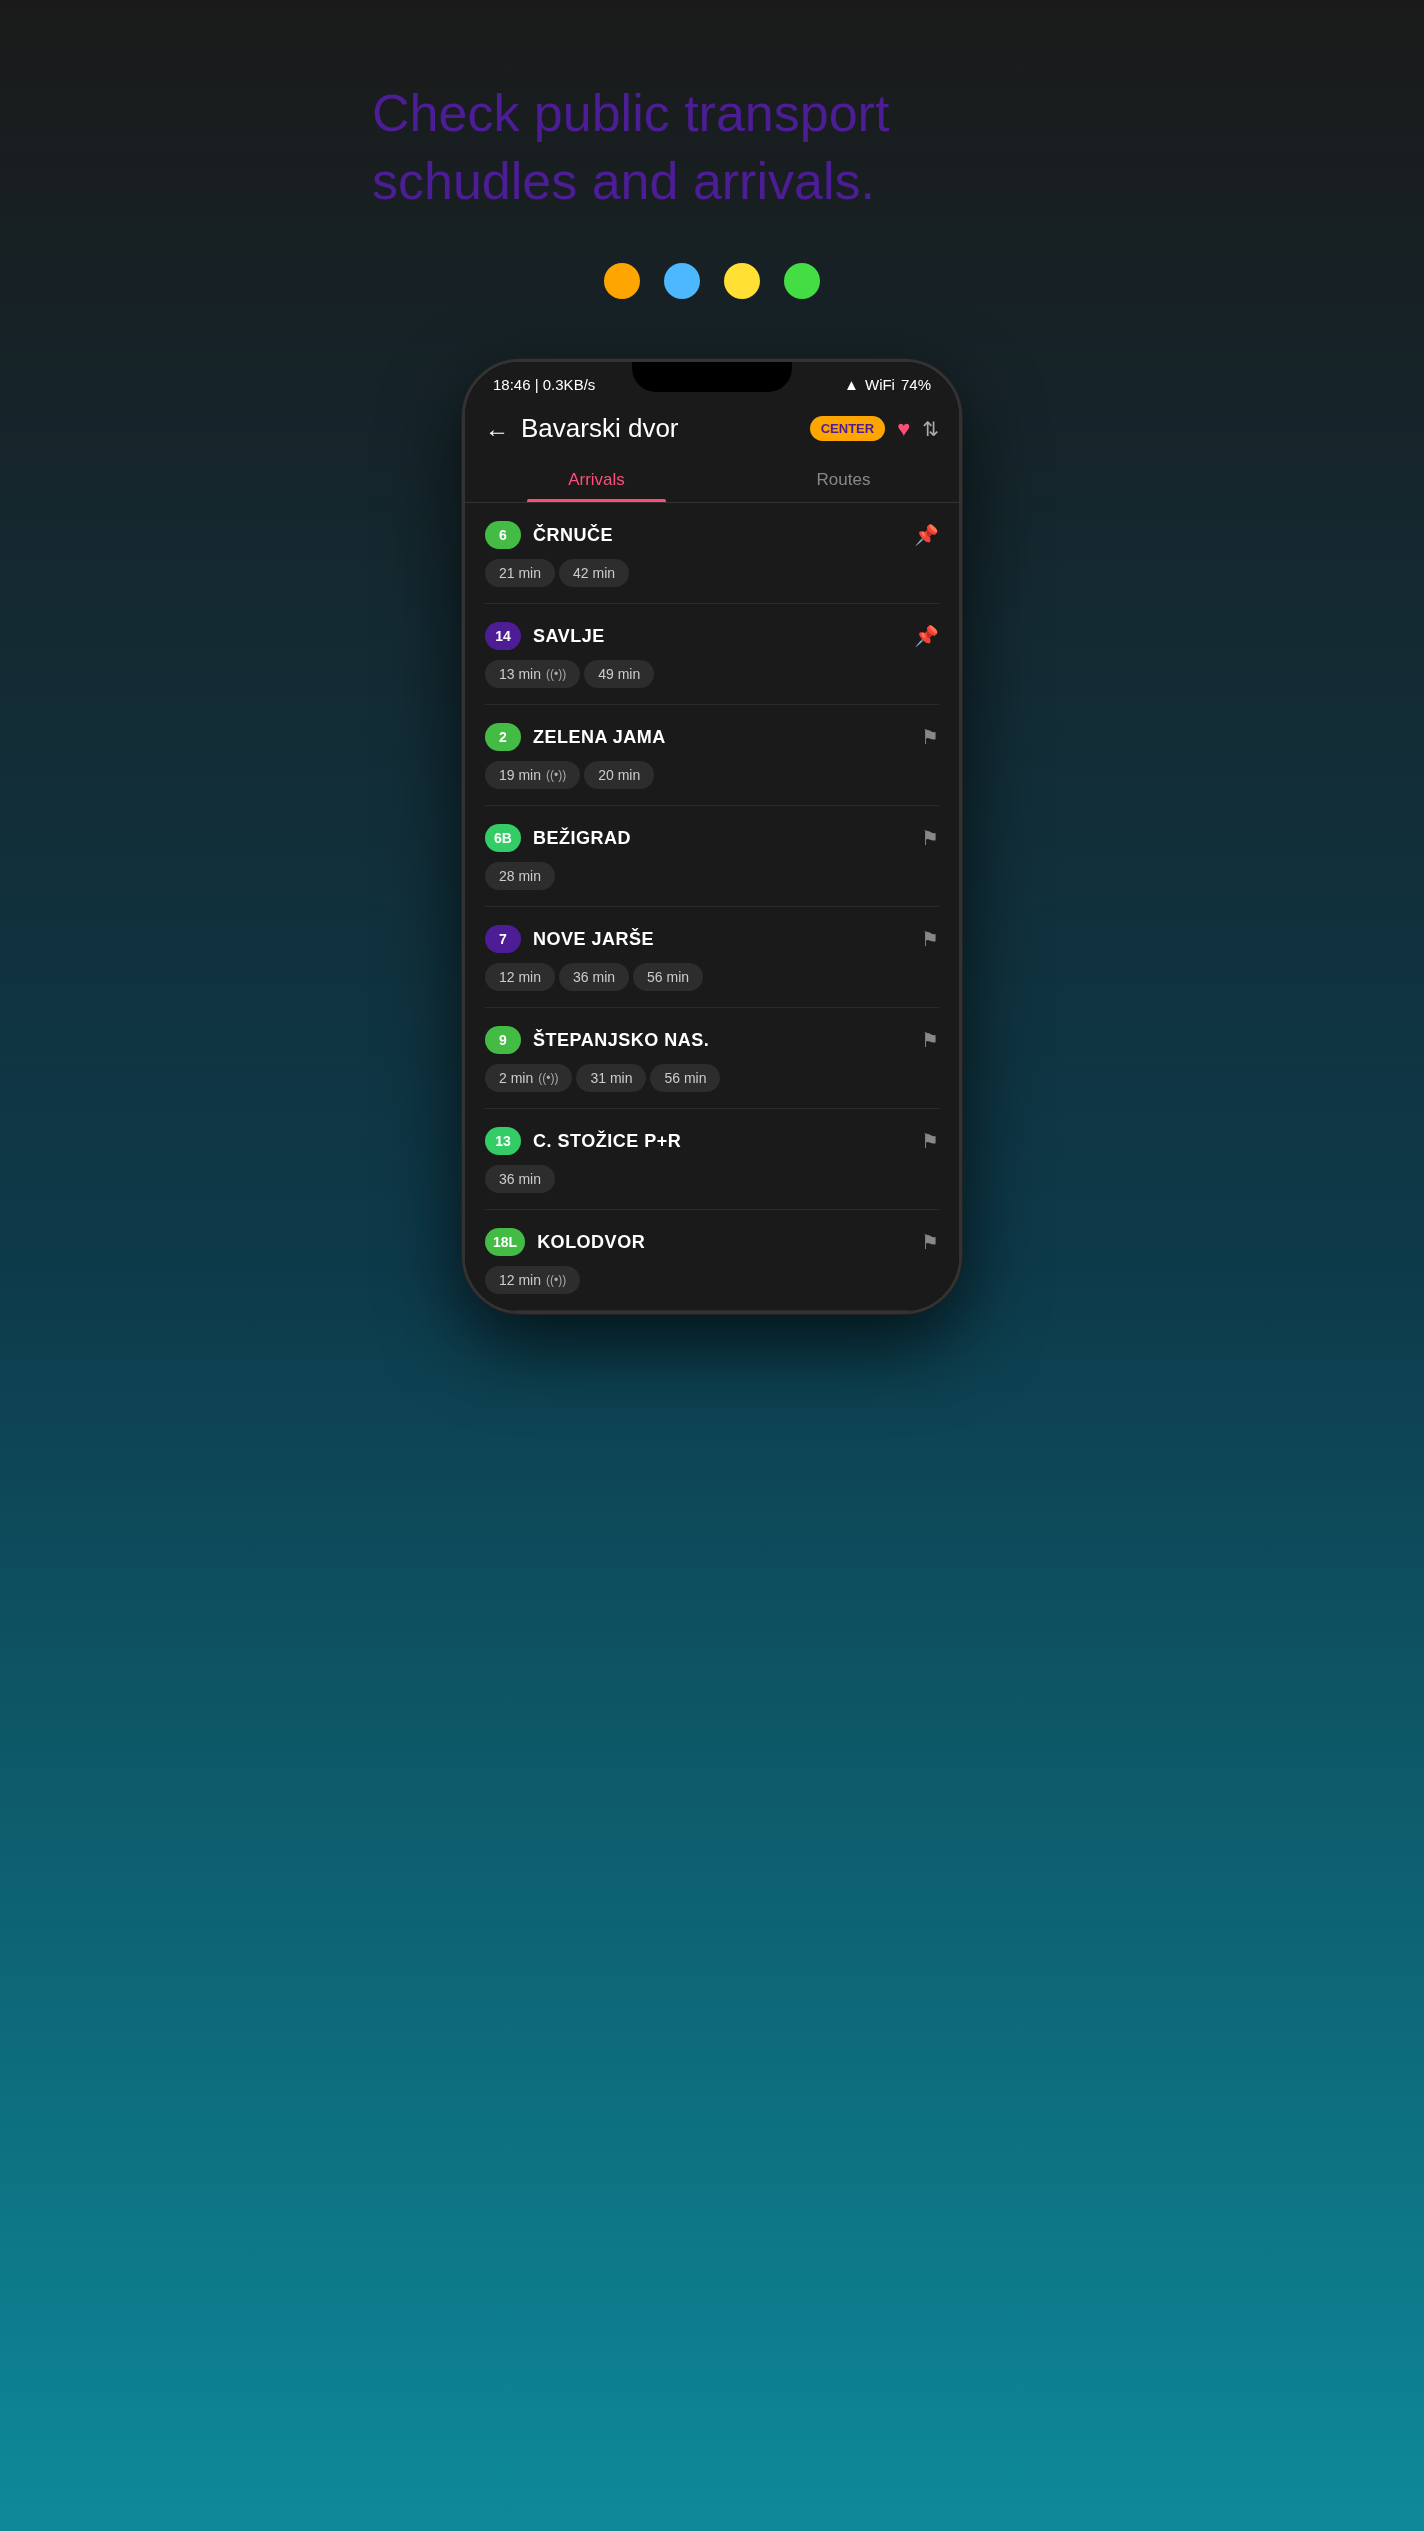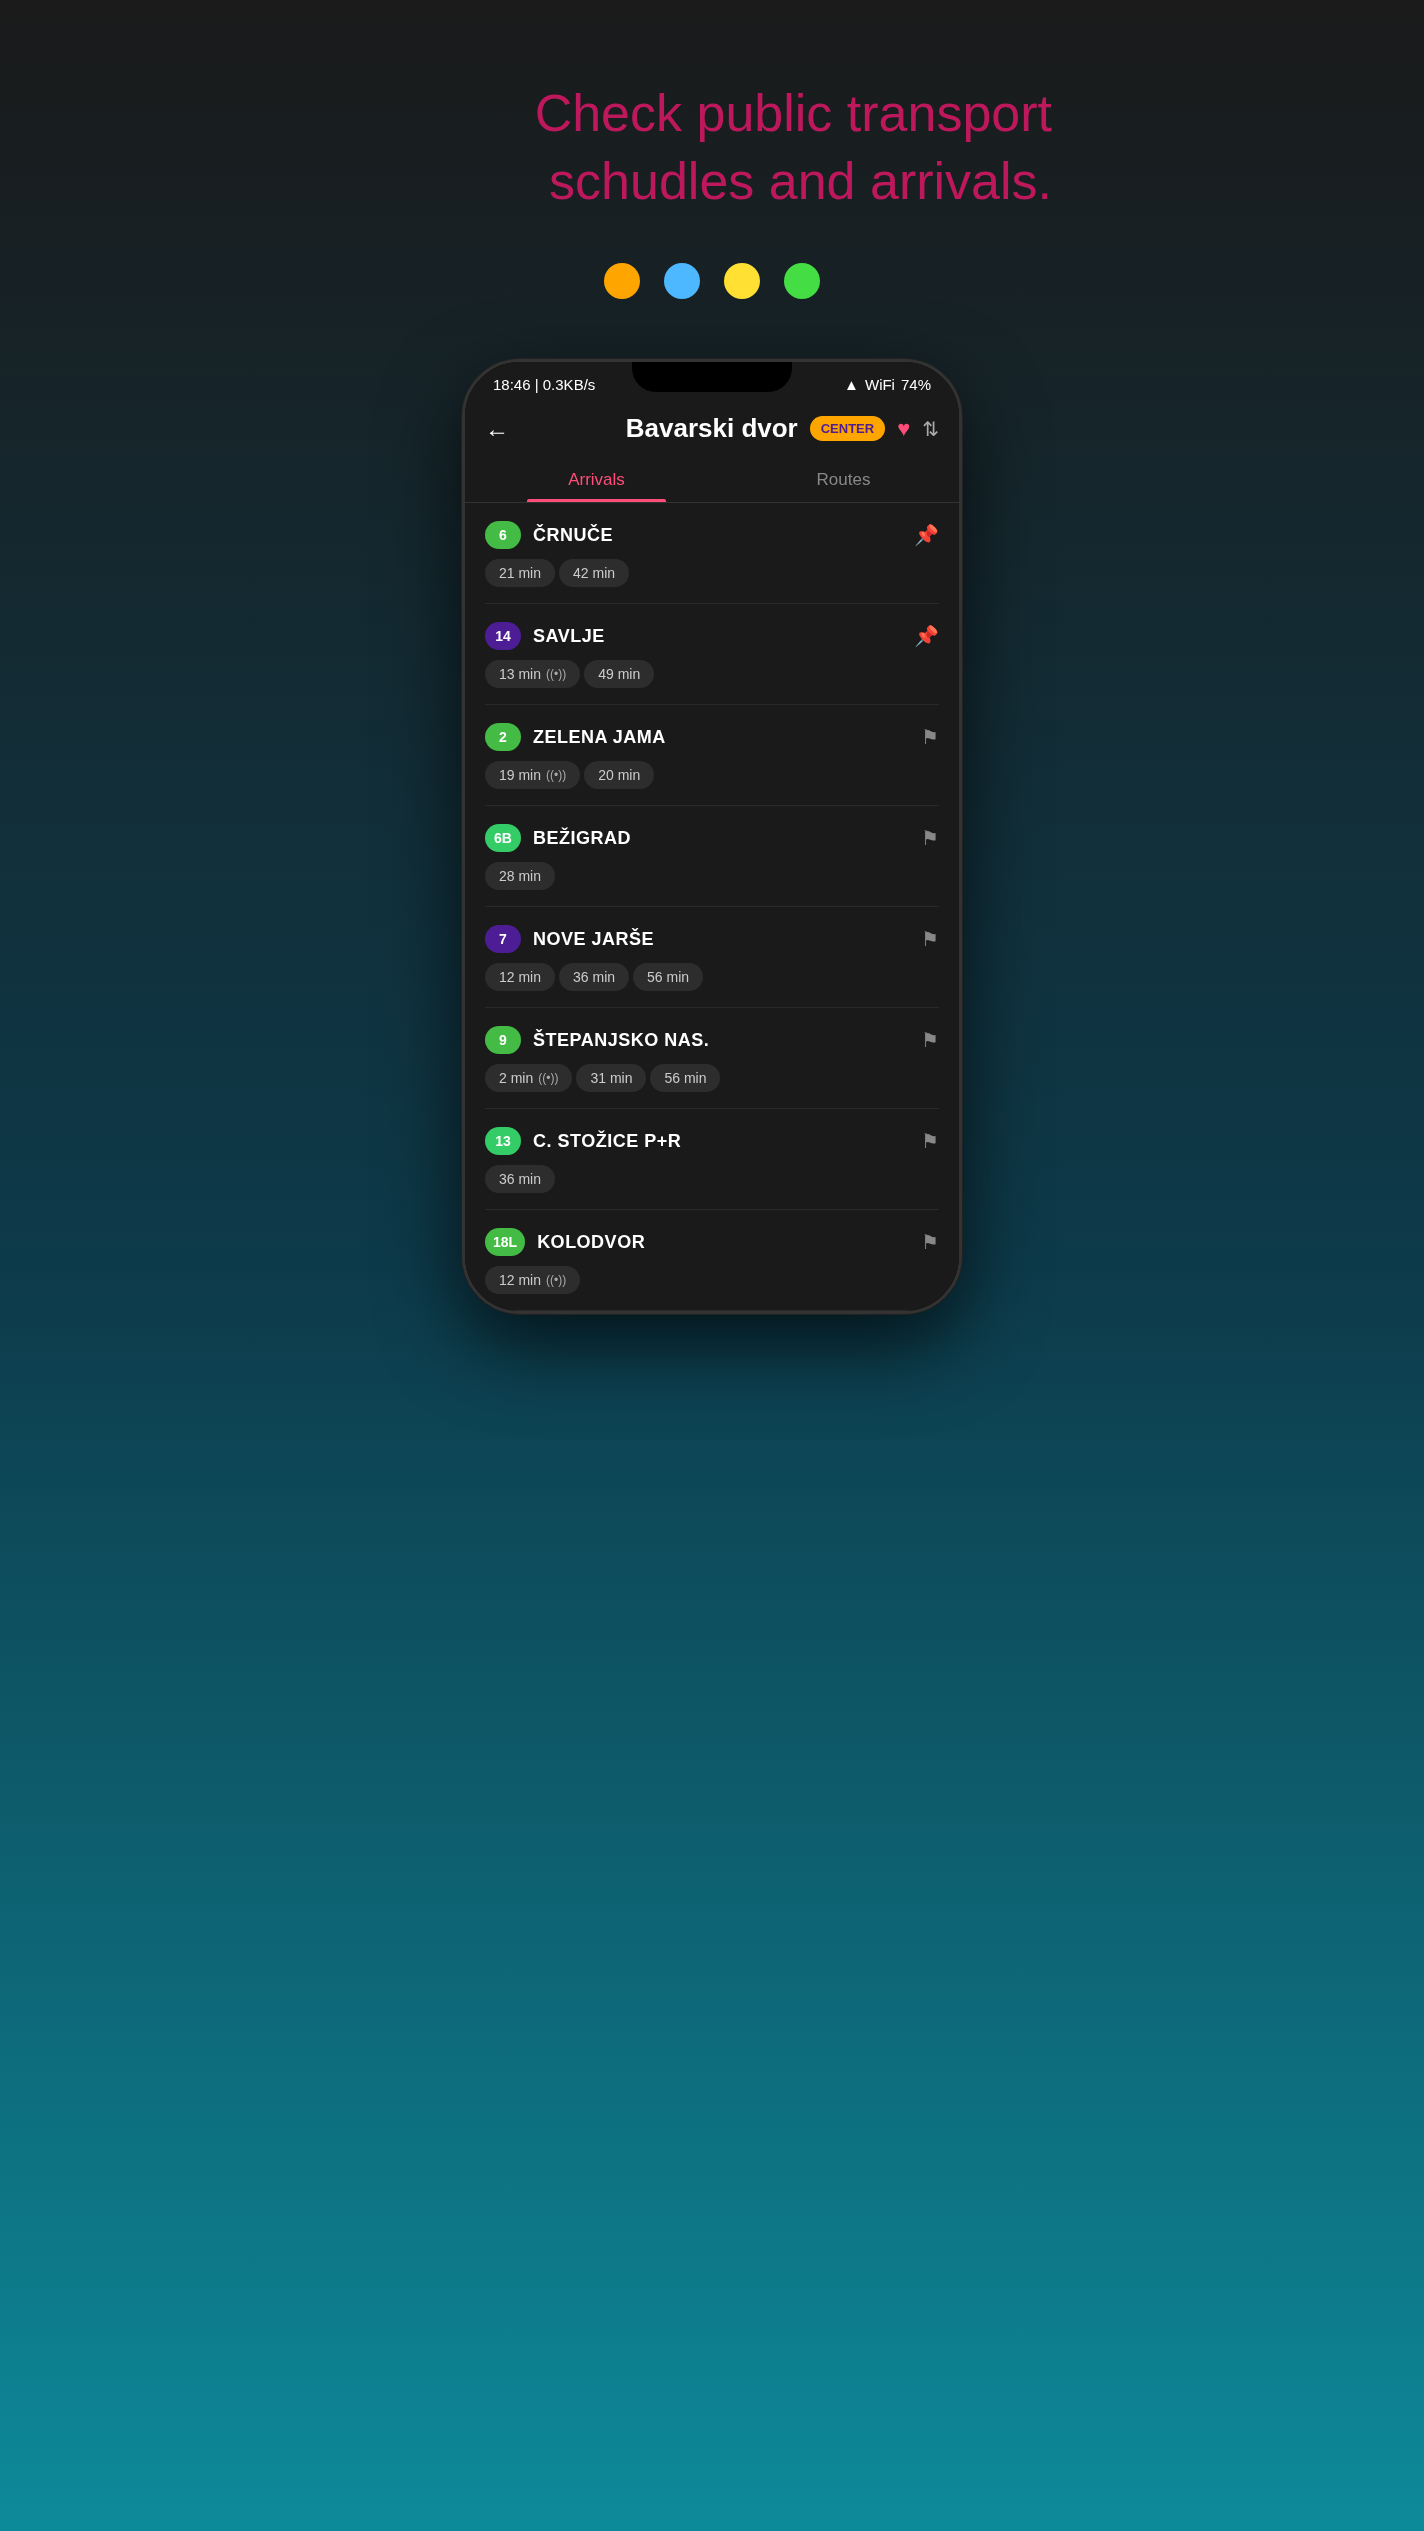--- a/index.html
+++ b/index.html
@@ -9,24 +9,24 @@
       height: 2531px;
       background: linear-gradient(180deg, #1a1a1a 0%, #0d3a4a 50%, #0d8a9a 100%);
       display: flex;
       flex-direction: column;
       align-items: center;
       font-family: 'Arial', sans-serif;
       overflow: hidden;
     }
 
     .top-text {
-      color: #be185d;
+      color: #4c1d95;
       font-size: 52px;
       font-weight: 500;
-      text-align: right;
+      text-align: left;
       margin-top: 80px;
       line-height: 1.3;
       width: 680px;
     }
 
     .dots-row {
       display: flex;
       gap: 24px;
       margin-top: 48px;
       align-items: center;
@@ -134,23 +134,22 @@
 
     .back-arrow {
       color: #fff;
       font-size: 24px;
       font-weight: 300;
     }
 
     .stop-title {
       color: #fff;
       font-size: 26px;
-      font-weight: 700;
+      font-weight: 400;
       flex: 1;
-      text-align: right;
     }
 
     .center-badge {
       background: #FFA500;
       color: #4c1d95;
       font-size: 13px;
       font-weight: 700;
       padding: 5px 11px;
       border-radius: 20px;
     }

